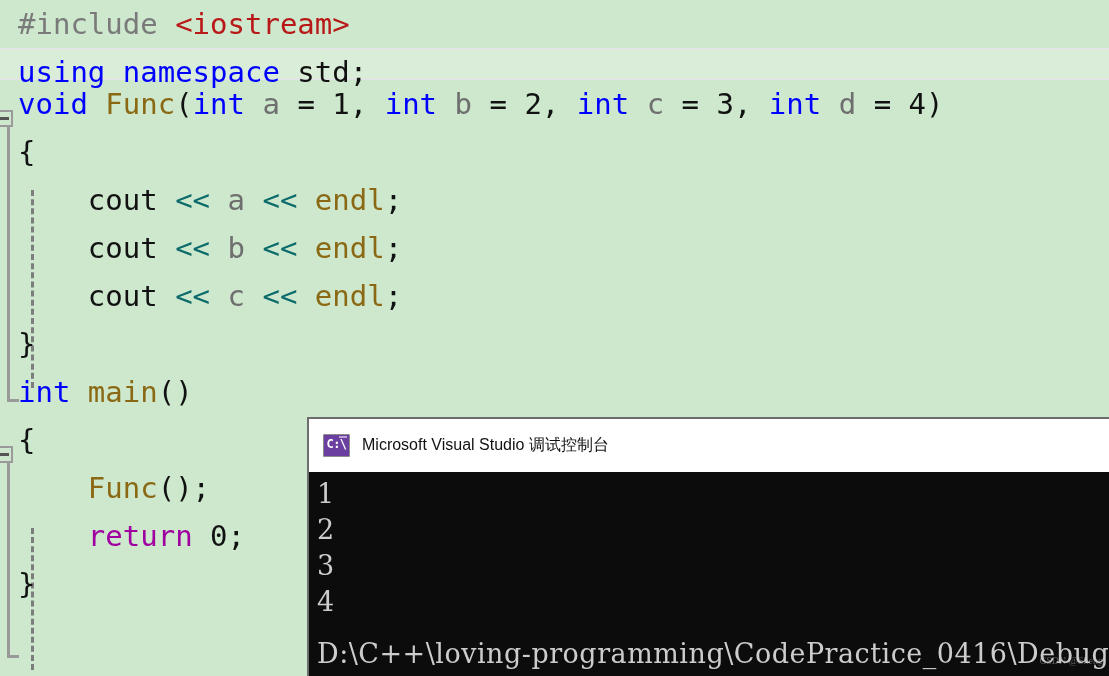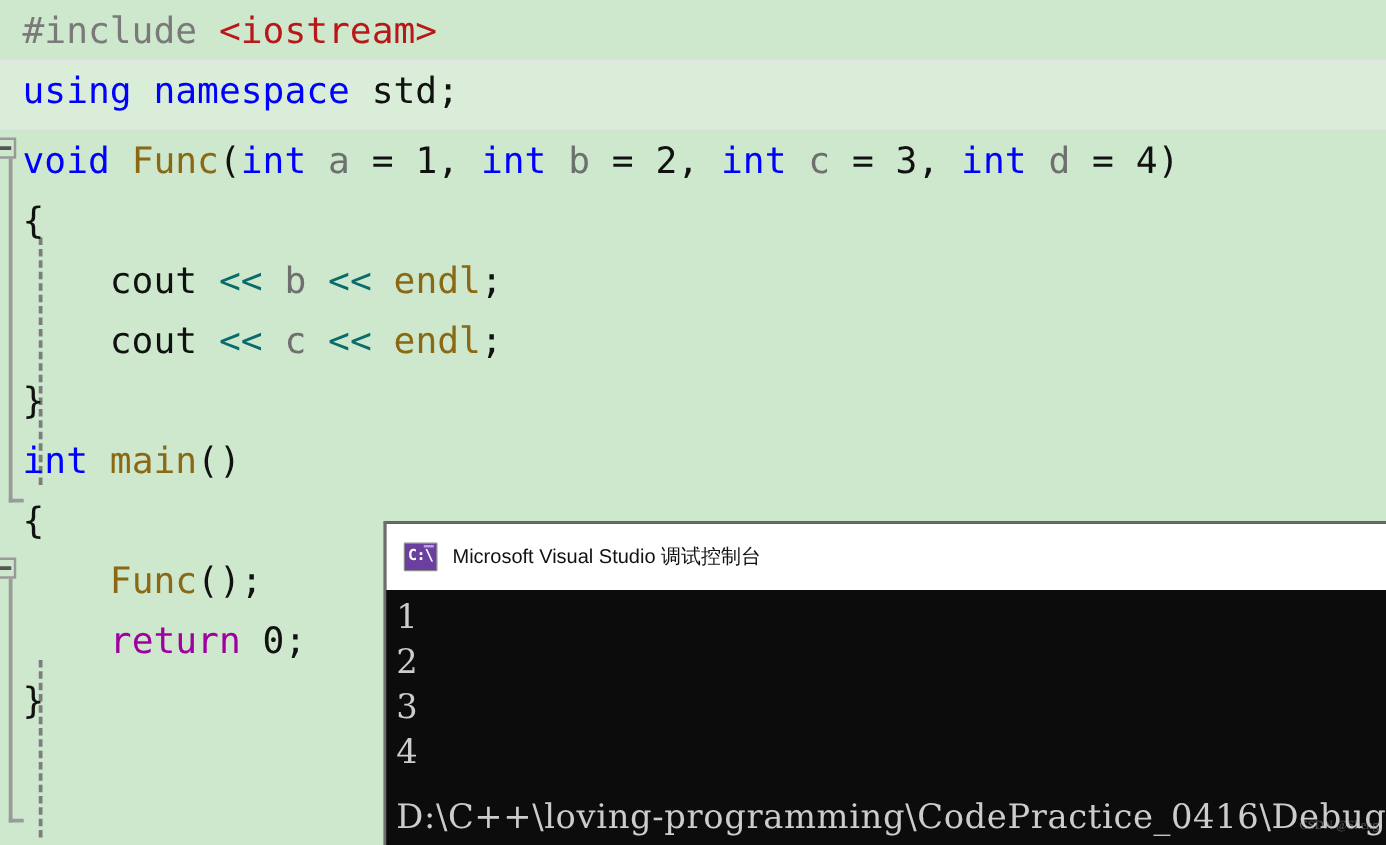--- a/index.html
+++ b/index.html
@@ -37,21 +37,21 @@
     font-family: "DejaVu Sans Mono", monospace;
     font-size: 29px;
     color: #000000;
     padding-left: 18px;
     box-sizing: border-box;
   }
   .code-line.current {
     background: #d9edd9;
     border-top: 1px solid #e6e0ee;
     border-bottom: 1px solid #e6e0ee;
-    height: 56px;
+    height: 32px;
     line-height: 46px;
   }
 
   
   .t-pre    { color: #7a7a7a; }
   .t-inc    { color: #b91818; }
   .t-kw     { color: #0000ff; }
   .t-plain  { color: #111111; }
   .t-fn     { color: #8b6914; }
   .t-var    { color: #6f6f6f; }
@@ -200,20 +200,21 @@
     <div class="collapse-box" style="top:446px;"></div>
 
     <div class="indent-guide" style="top:190px; height:198px;"></div>
     <div class="indent-guide" style="top:528px; height:142px;"></div>
 
     <div id="code-lines">
         <div class="code-line"><span class="t-pre">#include </span><span class="t-inc">&lt;iostream&gt;</span></div>
         <div class="code-line current"><span class="t-kw">using namespace </span><span class="t-plain">std;</span></div>
         <div class="code-line"><span class="t-kw">void </span><span class="t-fn">Func</span><span class="t-plain">(</span><span class="t-kw">int </span><span class="t-var">a </span><span class="t-plain">= </span><span class="t-num">1</span><span class="t-plain">, </span><span class="t-kw">int </span><span class="t-var">b </span><span class="t-plain">= </span><span class="t-num">2</span><span class="t-plain">, </span><span class="t-kw">int </span><span class="t-var">c </span><span class="t-plain">= </span><span class="t-num">3</span><span class="t-plain">, </span><span class="t-kw">int </span><span class="t-var">d </span><span class="t-plain">= </span><span class="t-num">4</span><span class="t-plain">)</span></div>
         <div class="code-line"><span class="t-plain">{</span></div>
+        <div class="code-line"><span class="t-plain">    cout </span><span class="t-op">&lt;&lt; </span><span class="t-var">a </span><span class="t-op">&lt;&lt; </span><span class="t-fn">endl</span><span class="t-plain">;</span></div>
         <div class="code-line"><span class="t-plain">    cout </span><span class="t-op">&lt;&lt; </span><span class="t-var">b </span><span class="t-op">&lt;&lt; </span><span class="t-fn">endl</span><span class="t-plain">;</span></div>
         <div class="code-line"><span class="t-plain">    cout </span><span class="t-op">&lt;&lt; </span><span class="t-var">c </span><span class="t-op">&lt;&lt; </span><span class="t-fn">endl</span><span class="t-plain">;</span></div>
         <div class="code-line"><span class="t-plain">}</span></div>
         <div class="code-line"><span class="t-kw">int </span><span class="t-fn">main</span><span class="t-plain">()</span></div>
         <div class="code-line"><span class="t-plain">{</span></div>
         <div class="code-line"><span class="t-plain">    </span><span class="t-fn">Func</span><span class="t-plain">();</span></div>
         <div class="code-line"><span class="t-plain">    </span><span class="t-ret">return </span><span class="t-num">0;</span></div>
         <div class="code-line"><span class="t-plain">}</span></div>
       </div>
   </div>

